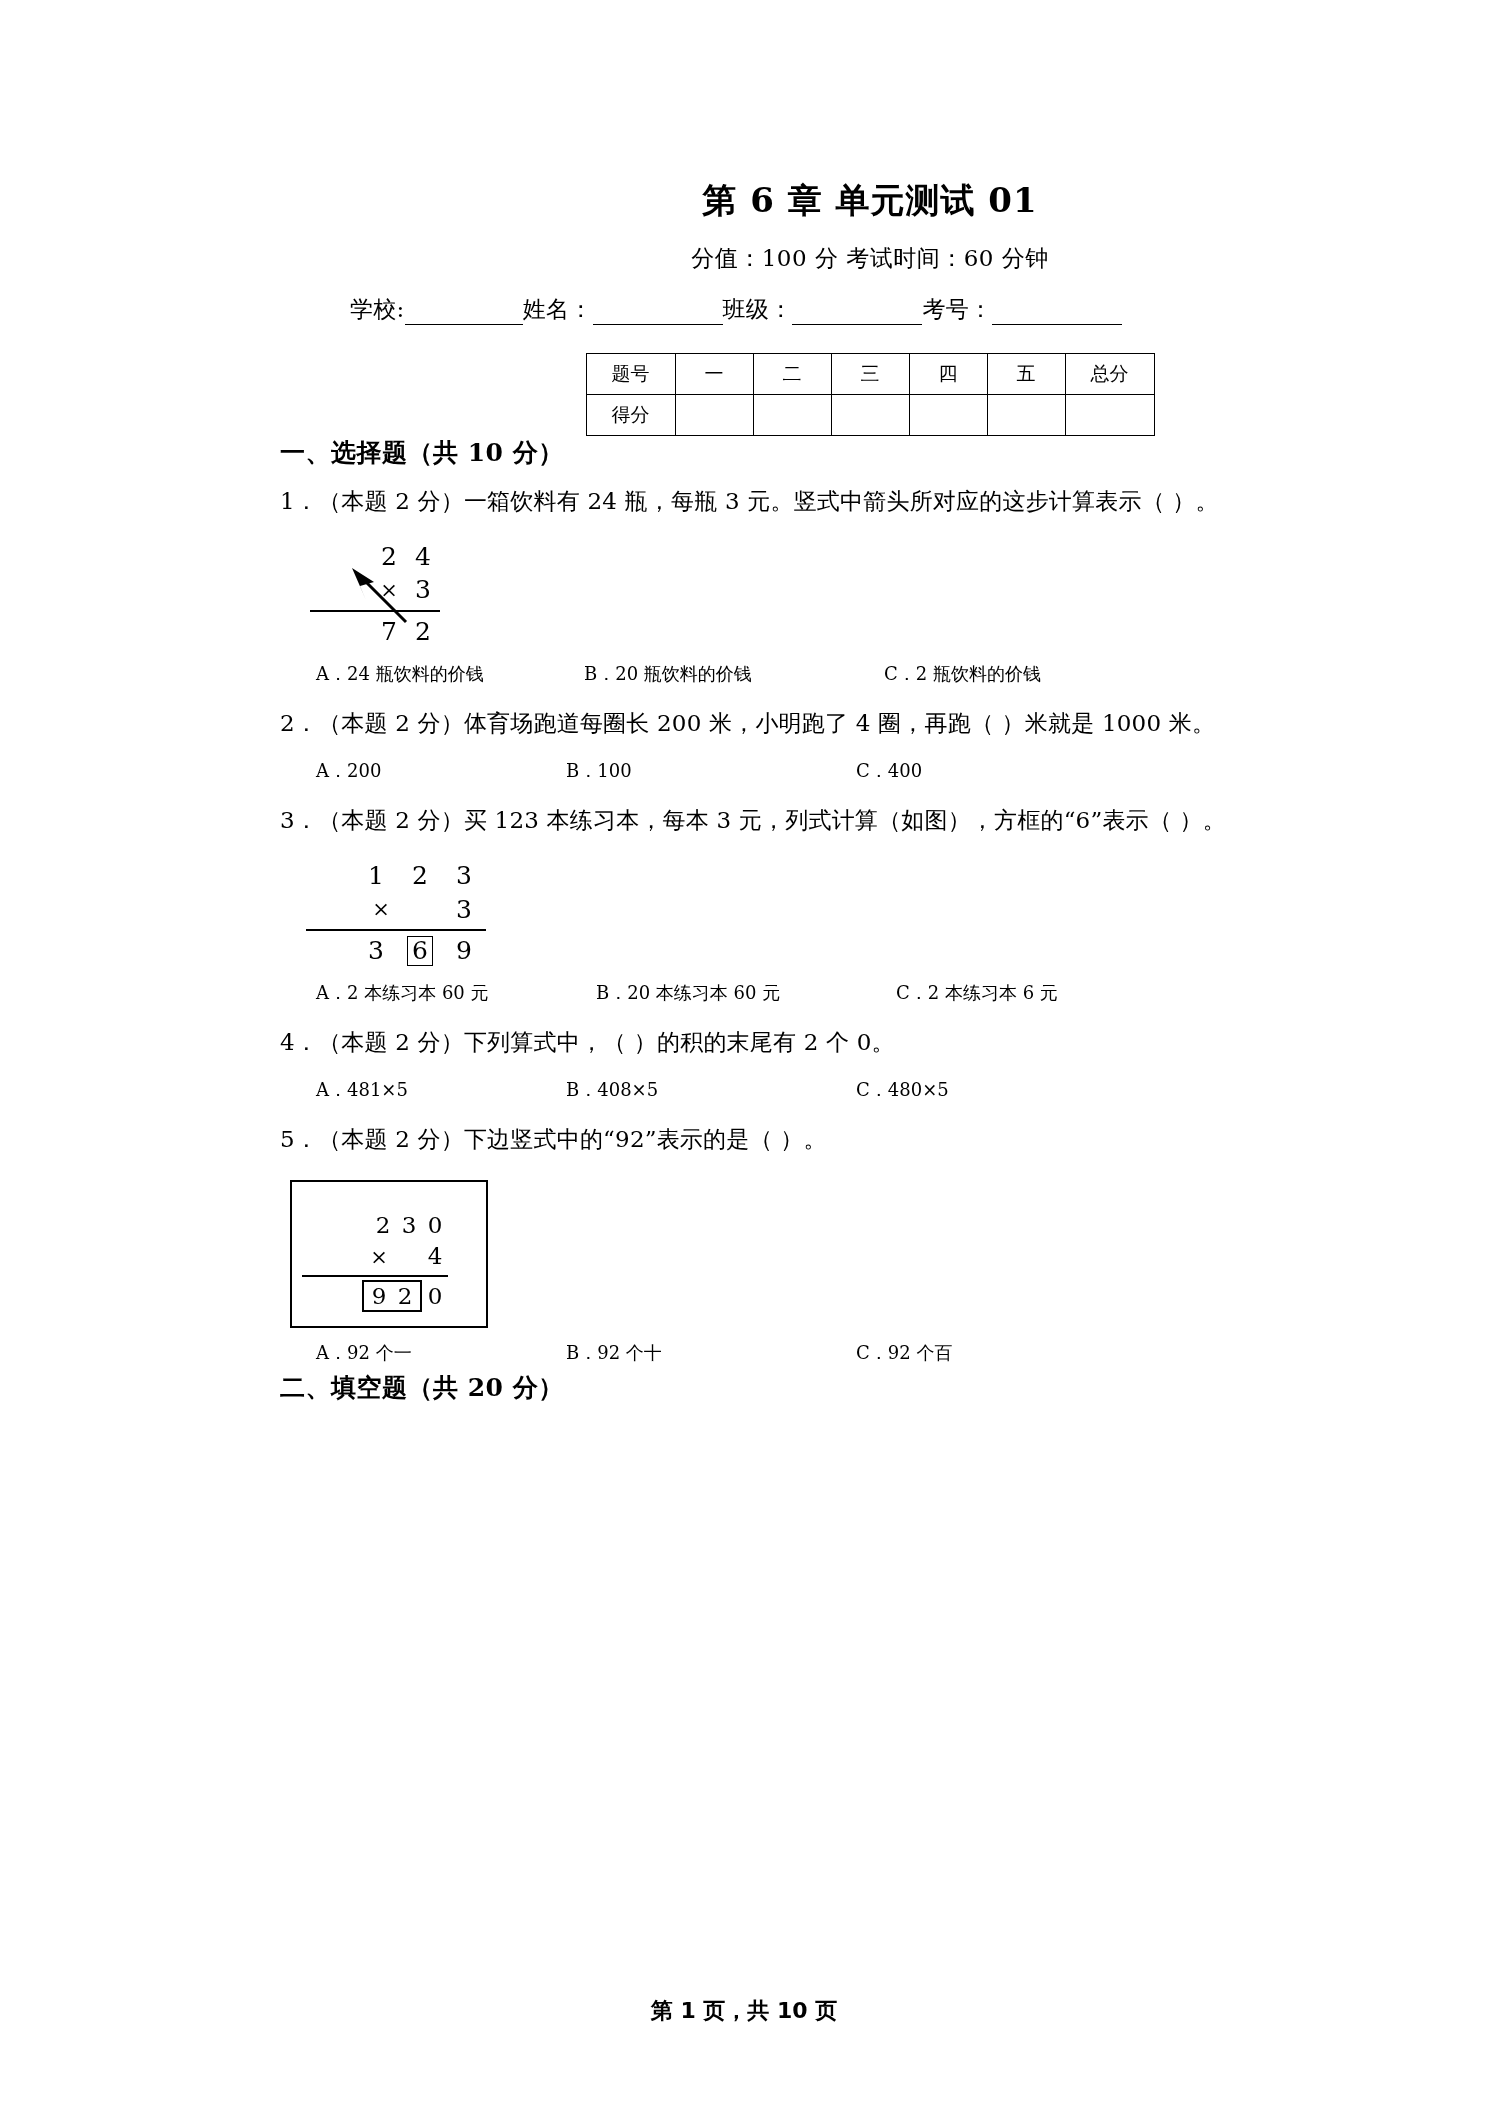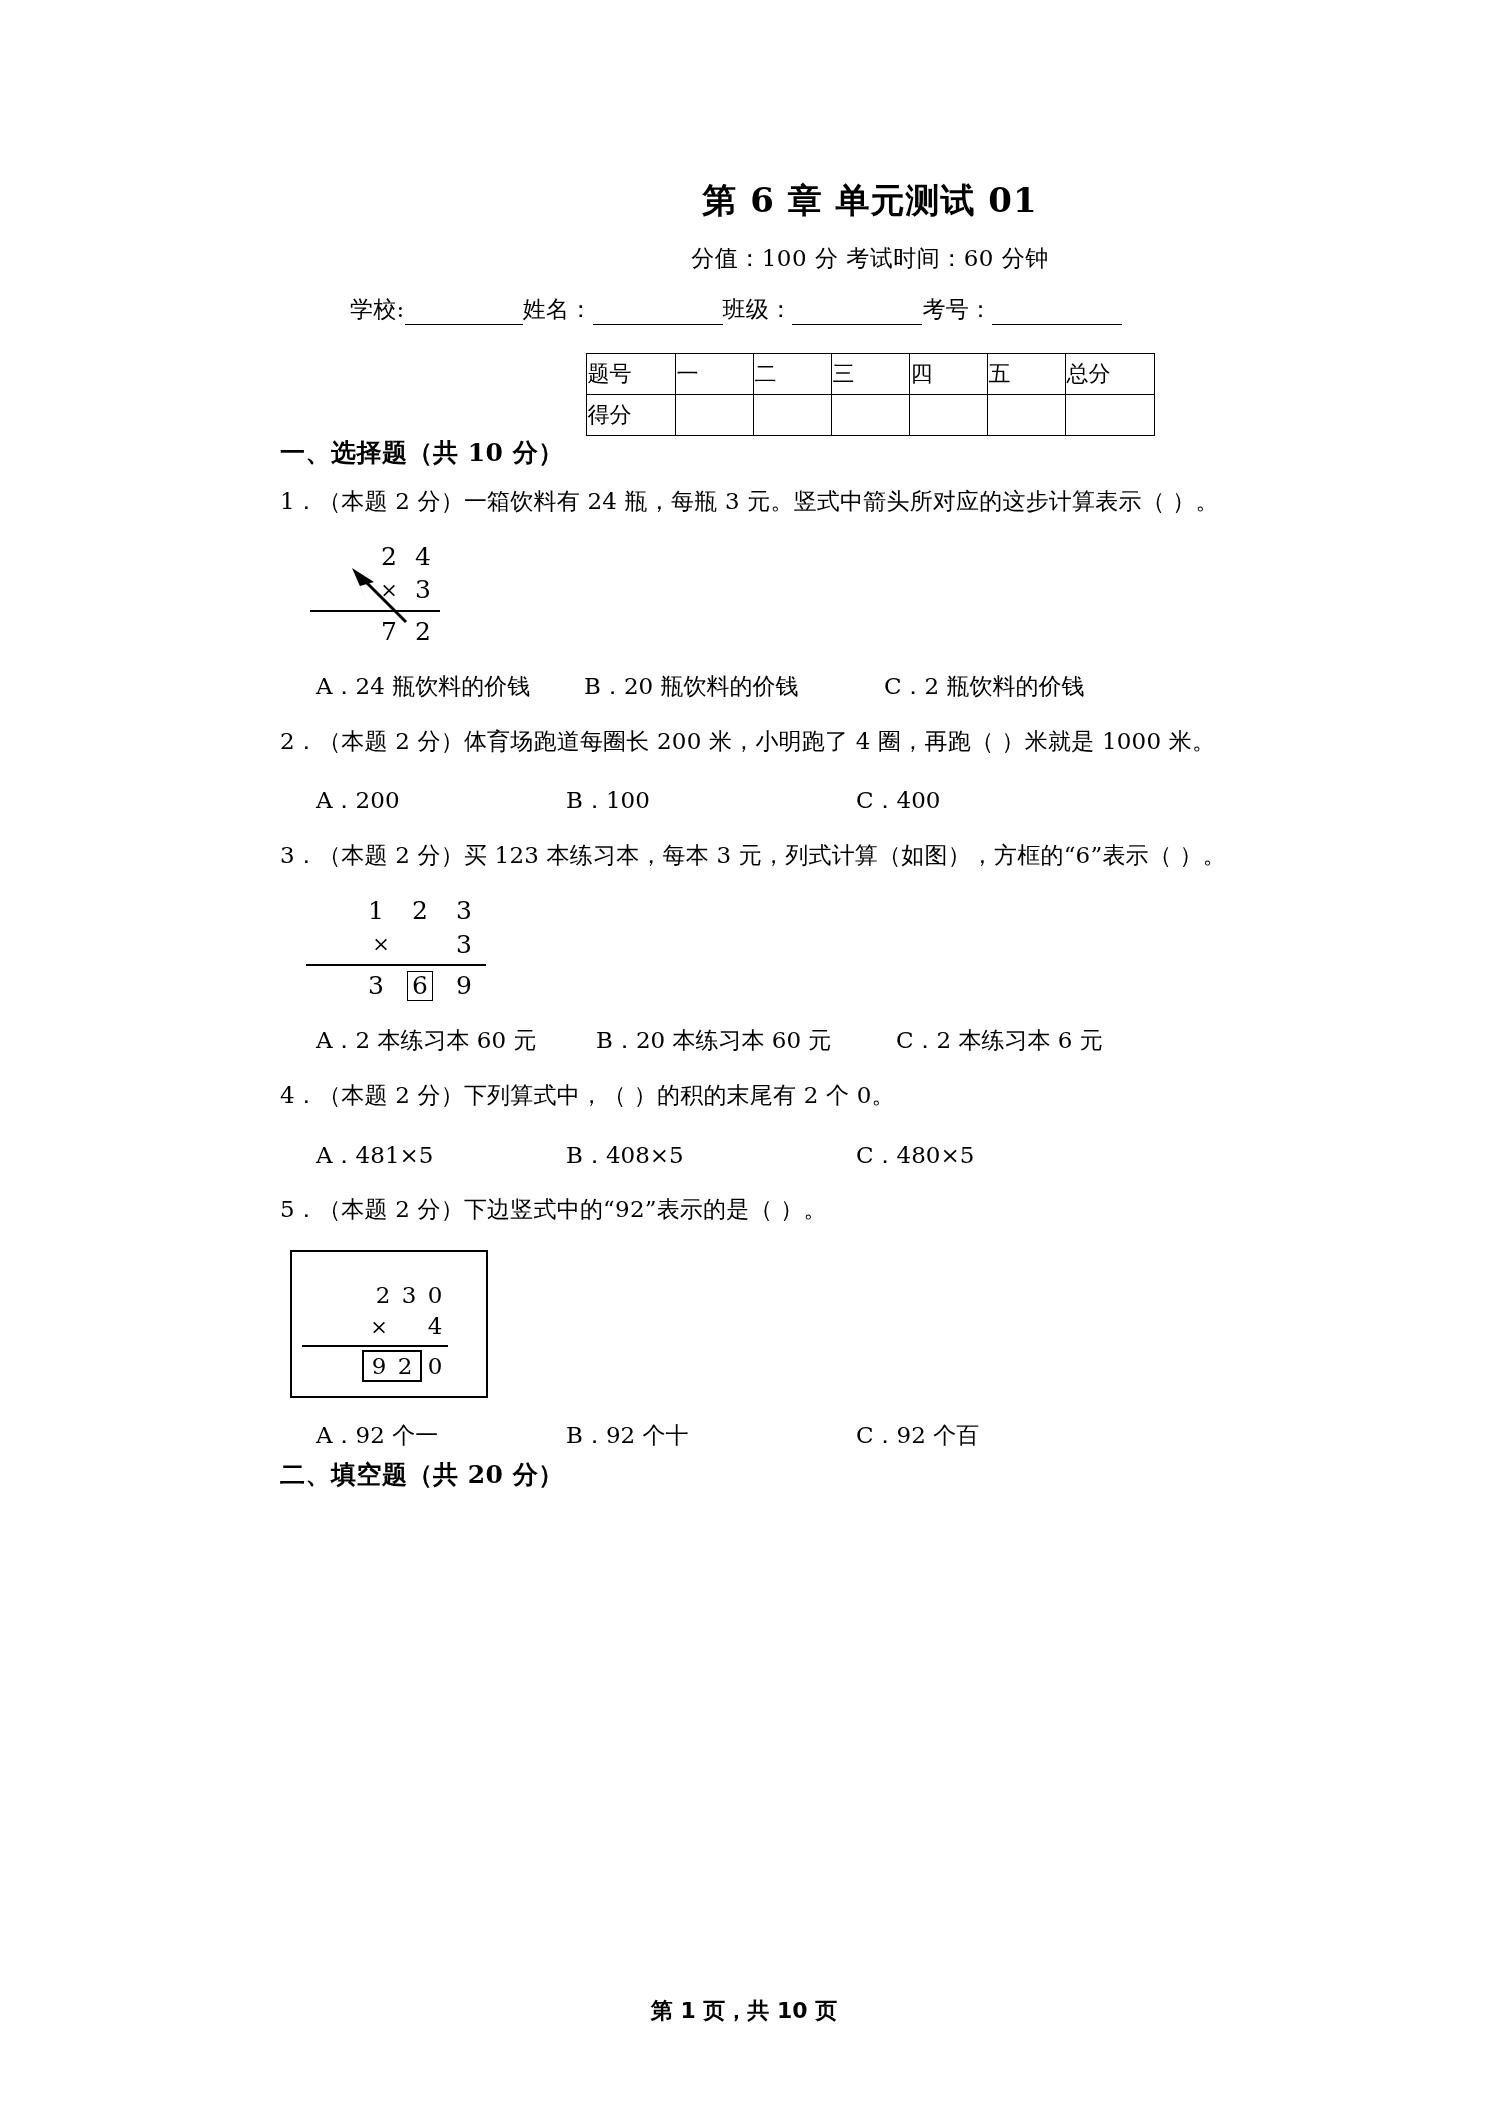--- a/index.html
+++ b/index.html
@@ -66,43 +66,44 @@
     display: flex;
     justify-content: center;
   }
   table.score {
     border-collapse: collapse;
     table-layout: fixed;
   }
   table.score td {
     border: 1.5px solid #000;
     height: 38px;
+    text-align: center;
     vertical-align: middle;
-    font-size: 22px;
+    font-size: 19px;
     width: 75px;
   }
   table.score td.lbl { width: 86px; }
   table.score td.tot { width: 86px; }
 
   
   .section-title {
     font-size: 25px;
     font-weight: bold;
     letter-spacing: 0.5px;
   }
   .q-text {
     font-size: 23px;
     line-height: 1.95;
     margin-top: 10px;
     text-align: justify;
     letter-spacing: 0.2px;
   }
   .q-options {
-    font-size: 23px;
-    margin-top: 16px;
+    font-size: 18px;
+    margin-top: 8px;
     padding-left: 36px;
     line-height: 1.9;
     white-space: nowrap;
   }
   .opt { display: inline-block; }
   .opt-w1 { display: inline-block; width: 268px; }
   .opt-w2 { display: inline-block; width: 300px; }
   .opt-w3 { display: inline-block; width: 250px; }
   .opt-w4 { display: inline-block; width: 290px; }
   .opt-w5 { display: inline-block; width: 280px; }

